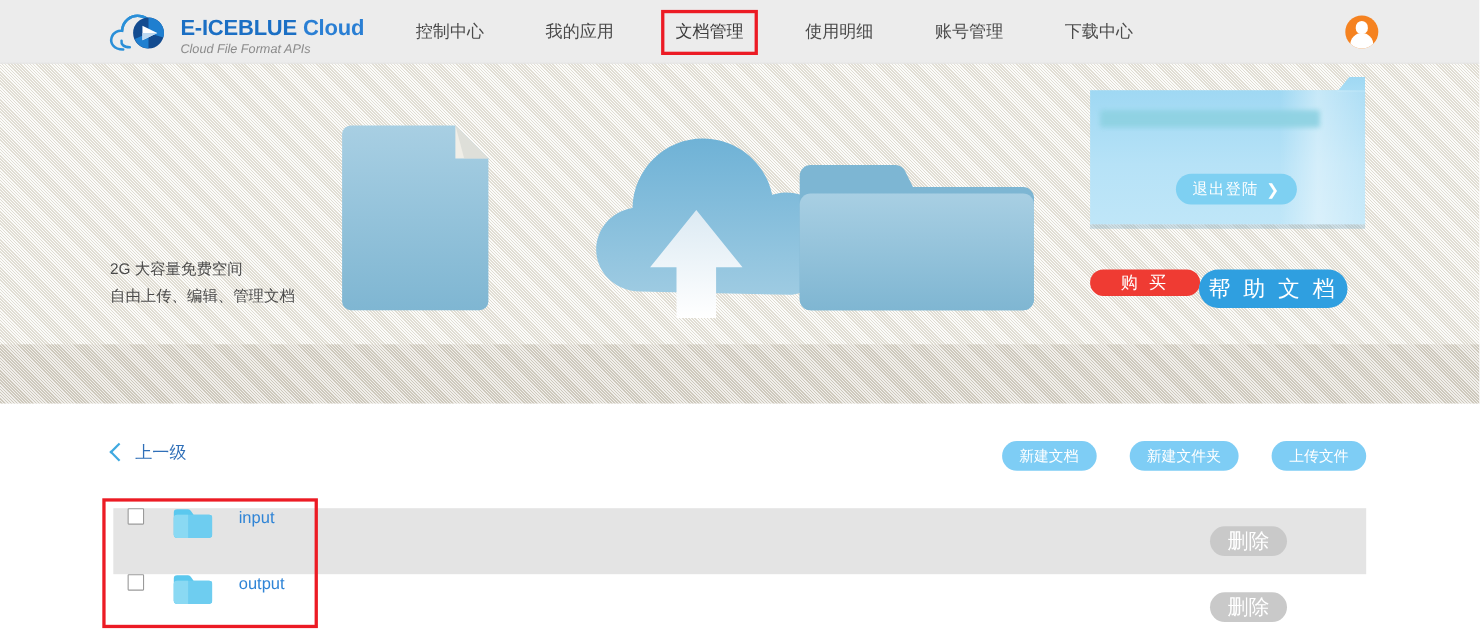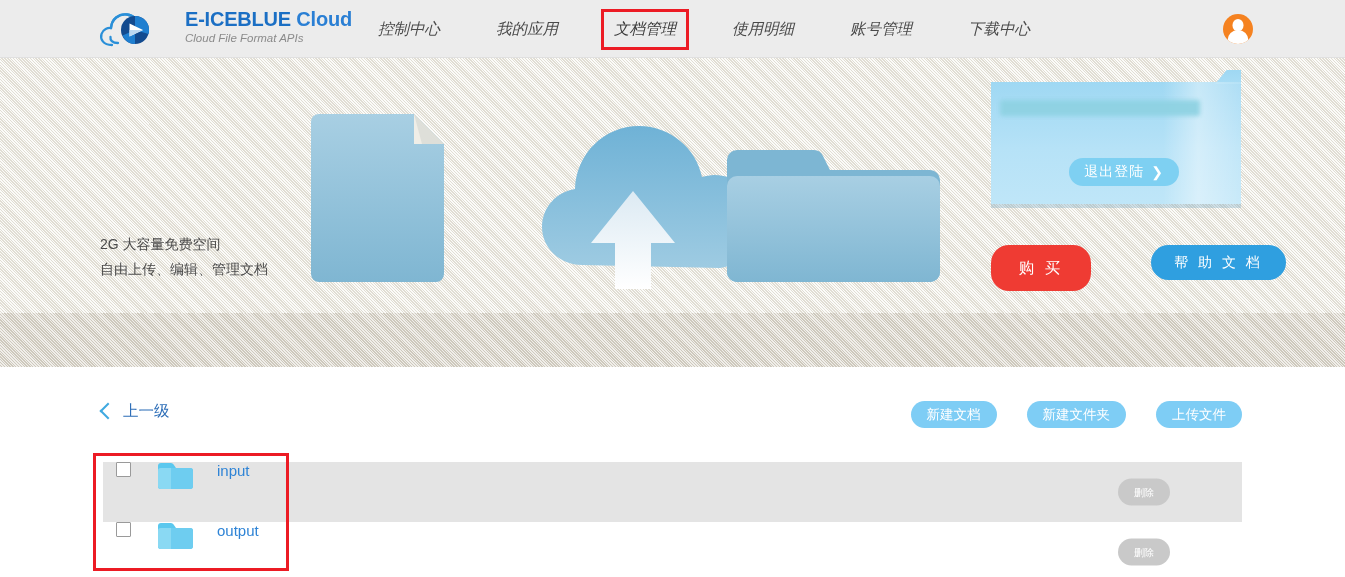--- a/index.html
+++ b/index.html
@@ -12,40 +12,40 @@
   .page { position: relative; width: 1345px; height: 577px; }
 
   
   .header {
     position: absolute; left: 0; top: 0; width: 1345px; height: 58px;
     background: #ececec;
     border-bottom: 1px solid #e0e0e0;
   }
   .logo-wrap {
     position: absolute; left: 98px; top: 7px;
-    display: flex; align-items: flex-start; gap: 25px;
+    display: flex; align-items: flex-end; gap: 4px;
   }
   .logo-mark { width: 62px; height: 44px; flex: 0 0 auto; }
   .logo-text { line-height: 1; padding-top: 2px; }
   .logo-title {
     font-size: 20px; font-weight: bold; color: #1b6fc4;
     letter-spacing: -0.2px; white-space: nowrap;
   }
   .logo-title .light { font-weight: bold; color: #2a7fd4; }
   .logo-sub {
     font-size: 11.5px; color: #8b8b8b; font-style: italic;
     margin-top: 4px; white-space: nowrap;
   }
 
   .nav { position: absolute; left: 350px; top: 0; height: 58px; display: flex; align-items: center; }
   .nav-item {
     position: relative;
     font-size: 15.5px; color: #4a4a4a;
     padding: 7px 10px; margin: 0 18px;
-    cursor: pointer; white-space: nowrap; font-style: italic;
+    cursor: pointer; white-space: nowrap;
   }
   .nav-item.boxed { outline: 3px solid #ec1b24; outline-offset: 0px; color: #3c3c3c; }
 
   .avatar {
     position: absolute; right: 92px; top: 14px;
     width: 30px; height: 30px; border-radius: 50%;
     background: #f58220; overflow: hidden;
   }
   .avatar .head {
     position: absolute; left: 50%; top: 5px; transform: translateX(-50%);
@@ -107,29 +107,29 @@
   .logout-btn {
     position: absolute; left: 1069px; top: 158px; width: 110px; height: 28px;
     background: #7ed0f2; border-radius: 14px; border: none;
     color: #ffffff; font-size: 14px; font-family: inherit; cursor: pointer;
     display: flex; align-items: center; justify-content: center; gap: 7px;
     letter-spacing: 1px;
   }
   .logout-btn .chev { font-size: 14px; font-weight: bold; }
 
   .buy-btn {
-    position: absolute; left: 991px; top: 245px; width: 100px; height: 46px;
+    position: absolute; left: 991px; top: 245px; width: 100px; height: 24px;
     background: #ef3b33; border-radius: 18px; border: none;
     color: #fff; font-size: 15.5px; font-family: inherit; cursor: pointer;
     letter-spacing: 3px;
   }
   .help-btn {
-    position: absolute; left: 1151px; top: 245px; width: 135px; height: 35px;
+    position: absolute; left: 1090px; top: 245px; width: 135px; height: 35px;
     background: #2f9fe0; border-radius: 18px; border: none;
-    color: #fff; font-size: 14px; font-family: inherit; cursor: pointer;
+    color: #fff; font-size: 20px; font-family: inherit; cursor: pointer;
     letter-spacing: 3px;
   }
 
   
   .content { position: absolute; left: 0; top: 367px; width: 1345px; height: 210px; background: #fff; }
 
   .up-level {
     position: absolute; left: 100px; top: 401px;
     display: flex; align-items: center; gap: 10px;
     cursor: pointer;
@@ -162,21 +162,21 @@
     border: 1px solid #9a9a9a; background: #fff; border-radius: 1px; cursor: pointer;
     flex: 0 0 auto;
   }
   .row .folder { margin-left: 26px; width: 36px; height: 27px; position: relative; flex: 0 0 auto; }
   .row .fname {
     margin-left: 24px; font-size: 15px; color: #2f84d6; cursor: pointer;
   }
   .del-btn {
     position: absolute; right: 72px; top: 50%; transform: translateY(-50%);
     background: #c9c9c9; border: none; border-radius: 14px;
-    color: #ffffff; font-size: 10px; font-family: Liberation Mono, monospace;
+    color: #ffffff; font-size: 19px; font-family: Liberation Mono, monospace;
     height: 27px; padding: 0 16px; cursor: pointer;
   }
 
   
   .annot {
     position: absolute; border: 3px solid #ec1b24; pointer-events: none;
   }
   .annot-rows { left: 93px; top: 453px; width: 196px; height: 118px; }
 </style>
 </head>

